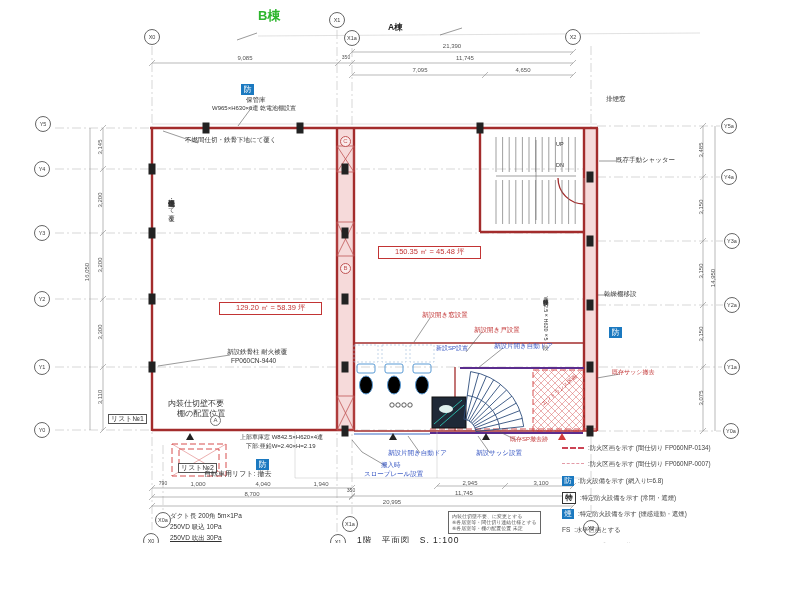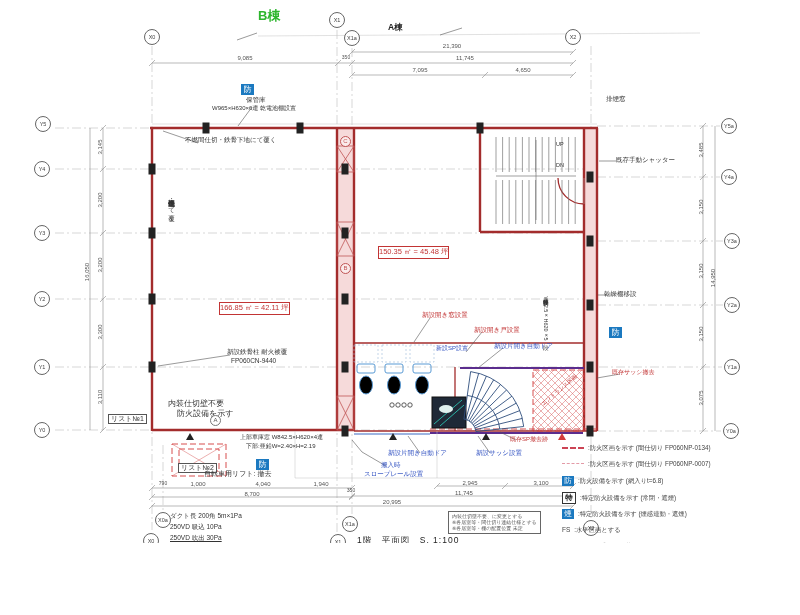--- a/index.html
+++ b/index.html
@@ -33,21 +33,21 @@
 
   #labels div{position:absolute;white-space:nowrap;line-height:1.15;}
   .bubble{width:16px;height:16px;border:1px solid #666;border-radius:50%;
           font-size:5.5px;display:flex;align-items:center;justify-content:center;
           background:#fff;color:#444;box-sizing:border-box;}
   .dim{font-size:6px;color:#555;}
   .ann{color:#333;transform-origin:0 0;}
   .ann.red{color:#c23434;}
   .ann.blue{color:#2e4fc0;}
   .boxed{border:1px solid #555;padding:0 2px;background:#fff;}
-  .areabox{border:1px solid #c23434;color:#c23434;font-size:7.5px;padding:1px 0;background:rgba(255,255,255,.85);}
+  .areabox{border:1px solid #c23434;color:#c23434;font-size:7.5px;padding:1px 16px;background:rgba(255,255,255,.85);}
   .fbox{width:13px;height:11px;background:#1b79c0;color:#fff;font-size:8px;
         display:flex;align-items:center;justify-content:center;}
   .cletter{width:11px;height:11px;border-radius:50%;font-size:6px;display:flex;
            align-items:center;justify-content:center;box-sizing:border-box;}
   .cletter.red{border:1px solid #c05555;color:#c05555;background:#fbecec;}
   .cletter.gray{border:1px solid #777;color:#555;background:#fff;}
   .wing{font-weight:bold;}
   .legend-row{position:absolute;display:flex;align-items:center;font-size:6.3px;color:#444;}
   .sym{display:inline-block;margin-right:4px;}
   .sym.dash-red{width:22px;border-top:2px dashed #cc4455;}
@@ -388,21 +388,21 @@
       <div class="dim" style="left: 541px; top: 483px; transform: translate(-50%, -50%);">3,100</div>
       <div class="dim" style="left: 464px; top: 493px; transform: translate(-50%, -50%);">11,745</div>
       <div class="dim" style="left: 392px; top: 502px; transform: translate(-50%, -50%);">20,995</div>
       <div class="ann bk2" style="left: 246px; top: 96px; font-size: 6.5px;">保管庫</div>
       <div class="ann bk2" style="left: 212px; top: 105px; font-size: 6px;">W965×H630×6連 乾電池棚設置</div>
       <div class="ann bk2" style="left: 185px; top: 136px; font-size: 6.5px;">不燃間仕切・鉄骨下地にて覆く</div>
       <div class="ann bk2" style="left: 168px; top: 195px; font-size: 6.5px; writing-mode: vertical-rl;">不燃間仕切・鉄骨下地にて覆く</div>
       <div class="ann bk2" style="left: 227px; top: 348px; font-size: 6.5px;">新設鉄骨柱 耐火被覆</div>
       <div class="ann bk2" style="left: 231px; top: 357px; font-size: 6.5px;">FP060CN-9440</div>
       <div class="ann bk2" style="left: 168px; top: 399px; font-size: 8px;">内装仕切壁不要</div>
-      <div class="ann bk2" style="left: 177px; top: 409px; font-size: 8px;">防火設備を示す</div>
+      <div class="ann bk2" style="left: 177px; top: 409px; font-size: 8px;">棚の配置位置</div>
       <div class="ann bk2 boxed" style="left: 108px; top: 414px; font-size: 7px;">リスト№1</div>
       <div class="ann bk2 boxed" style="left: 178px; top: 463px; font-size: 7px;">リスト№2</div>
       <div class="ann bk2" style="left: 240px; top: 434px; font-size: 6px;">上部車庫窓 W842.5×H620×4連</div>
       <div class="ann bk2" style="left: 246px; top: 443px; font-size: 6px;">下部:亜鉛W=2.40×H=2.19</div>
       <div class="ann bk2" style="left: 204px; top: 470px; font-size: 7px;">自転車用リフト: 撤去</div>
       <div class="ann bk2" style="left: 170px; top: 512px; font-size: 6.5px;">ダクト長 200角 5m×1Pa</div>
       <div class="ann bk2" style="left: 170px; top: 523px; font-size: 6.5px;">250VD 吸込 10Pa</div>
       <div class="ann bk2" style="left: 170px; top: 534px; font-size: 6.5px; text-decoration: underline;">250VD 吹出 30Pa</div>
       <div class="ann bk2" style="left: 616px; top: 156px; font-size: 6.5px;">既存手動シャッター</div>
       <div class="ann bk2" style="left: 606px; top: 95px; font-size: 6.5px;">排煙窓</div>
@@ -414,21 +414,21 @@
       <div class="ann red" style="left: 474px; top: 326px; font-size: 6.5px;">新設開き戸設置</div>
       <div class="ann red" style="left: 510px; top: 436px; font-size: 6px;">既存SP撤去跡</div>
       <div class="ann red" style="left: 612px; top: 369px; font-size: 6px;">既存サッシ撤去</div>
       <div class="ann red" style="left: 540px; top: 402px; font-size: 5.5px; transform: rotate(-40deg);">エントランス区画</div>
       <div class="ann blue" style="left: 436px; top: 345px; font-size: 6px;">新設SP設置</div>
       <div class="ann blue" style="left: 494px; top: 342px; font-size: 6.5px;">新設片開き自動ドア</div>
       <div class="ann blue" style="left: 388px; top: 449px; font-size: 6.5px;">新設片開き自動ドア</div>
       <div class="ann blue" style="left: 476px; top: 449px; font-size: 6.5px;">新設サッシ設置</div>
       <div class="ann blue" style="left: 381px; top: 461px; font-size: 6.5px;">搬入時</div>
       <div class="ann blue" style="left: 364px; top: 470px; font-size: 6.5px;">スロープレール設置</div>
-      <div class="areabox" style="left: 219px; top: 302px;">166.85 ㎡ = 42.11 坪</div>
+      <div class="areabox" style="left: 219px; top: 302px;">129.20 ㎡ = 58.39 坪</div>
       <div class="areabox" style="left: 378px; top: 246px;">150.35 ㎡ = 45.48 坪</div>
       <div class="fbox" style="left: 241px; top: 84px;">防</div>
       <div class="fbox" style="left: 609px; top: 327px;">防</div>
       <div class="fbox" style="left: 256px; top: 459px;">防</div>
       <div class="cletter red" style="left: 340px; top: 136px;">C</div>
       <div class="cletter red" style="left: 340px; top: 263px;">B</div>
       <div class="cletter gray" style="left: 210px; top: 415px;">A</div>
       <div class="legend-row" style="left: 562px; top: 444px;">
         <span class="sym dash-red"></span>
         <span> :  </span>

